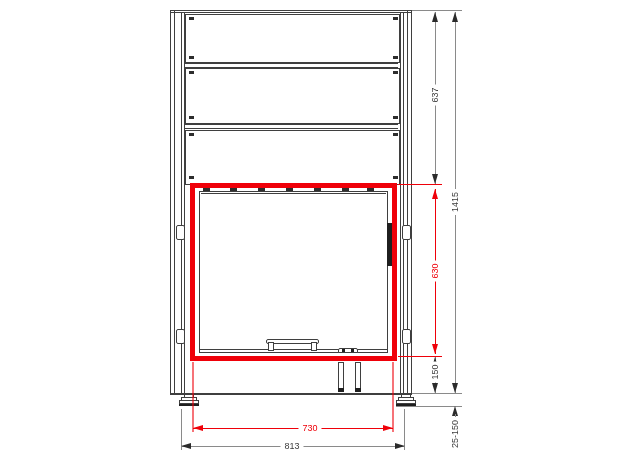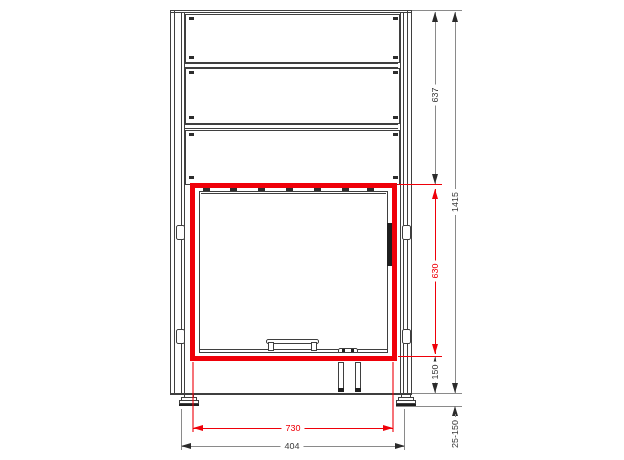--- a/index.html
+++ b/index.html
@@ -144,22 +144,22 @@
 
   <div class="arrN" style="left:452px;top:406px"></div>
   <div class="lngray" style="left:455px;top:414px;width:1px;height:6px"></div>
   <div class="vtxt" style="left:455px;top:434px">25-150</div>
 
   <div class="lnpink" style="left:192px;top:362px;width:2px;height:70px"></div>
   <div class="lnpink" style="left:392px;top:362px;width:2px;height:70px"></div>
   <div class="lnred" style="left:193px;top:428px;width:200px;height:1px"></div>
   <div class="arrW r" style="left:193px;top:425px"></div>
   <div class="arrE r" style="left:383px;top:425px"></div>
-  <div class="htxt redtxt" style="left:293px;top:428px">730</div>
+  <div class="htxt redtxt" style="left:310px;top:428px">730</div>
 
   <div class="lngray" style="left:181px;top:409px;width:1px;height:41px"></div>
   <div class="lngray" style="left:404px;top:409px;width:1px;height:41px"></div>
   <div class="lngray" style="left:181px;top:446px;width:224px;height:1px"></div>
   <div class="arrW" style="left:181px;top:443px"></div>
   <div class="arrE" style="left:395px;top:443px"></div>
-  <div class="htxt" style="left:292px;top:446px">404</div>
+  <div class="htxt" style="left:292px;top:446px">813</div>
 
 </div>
 
 </body></html>

